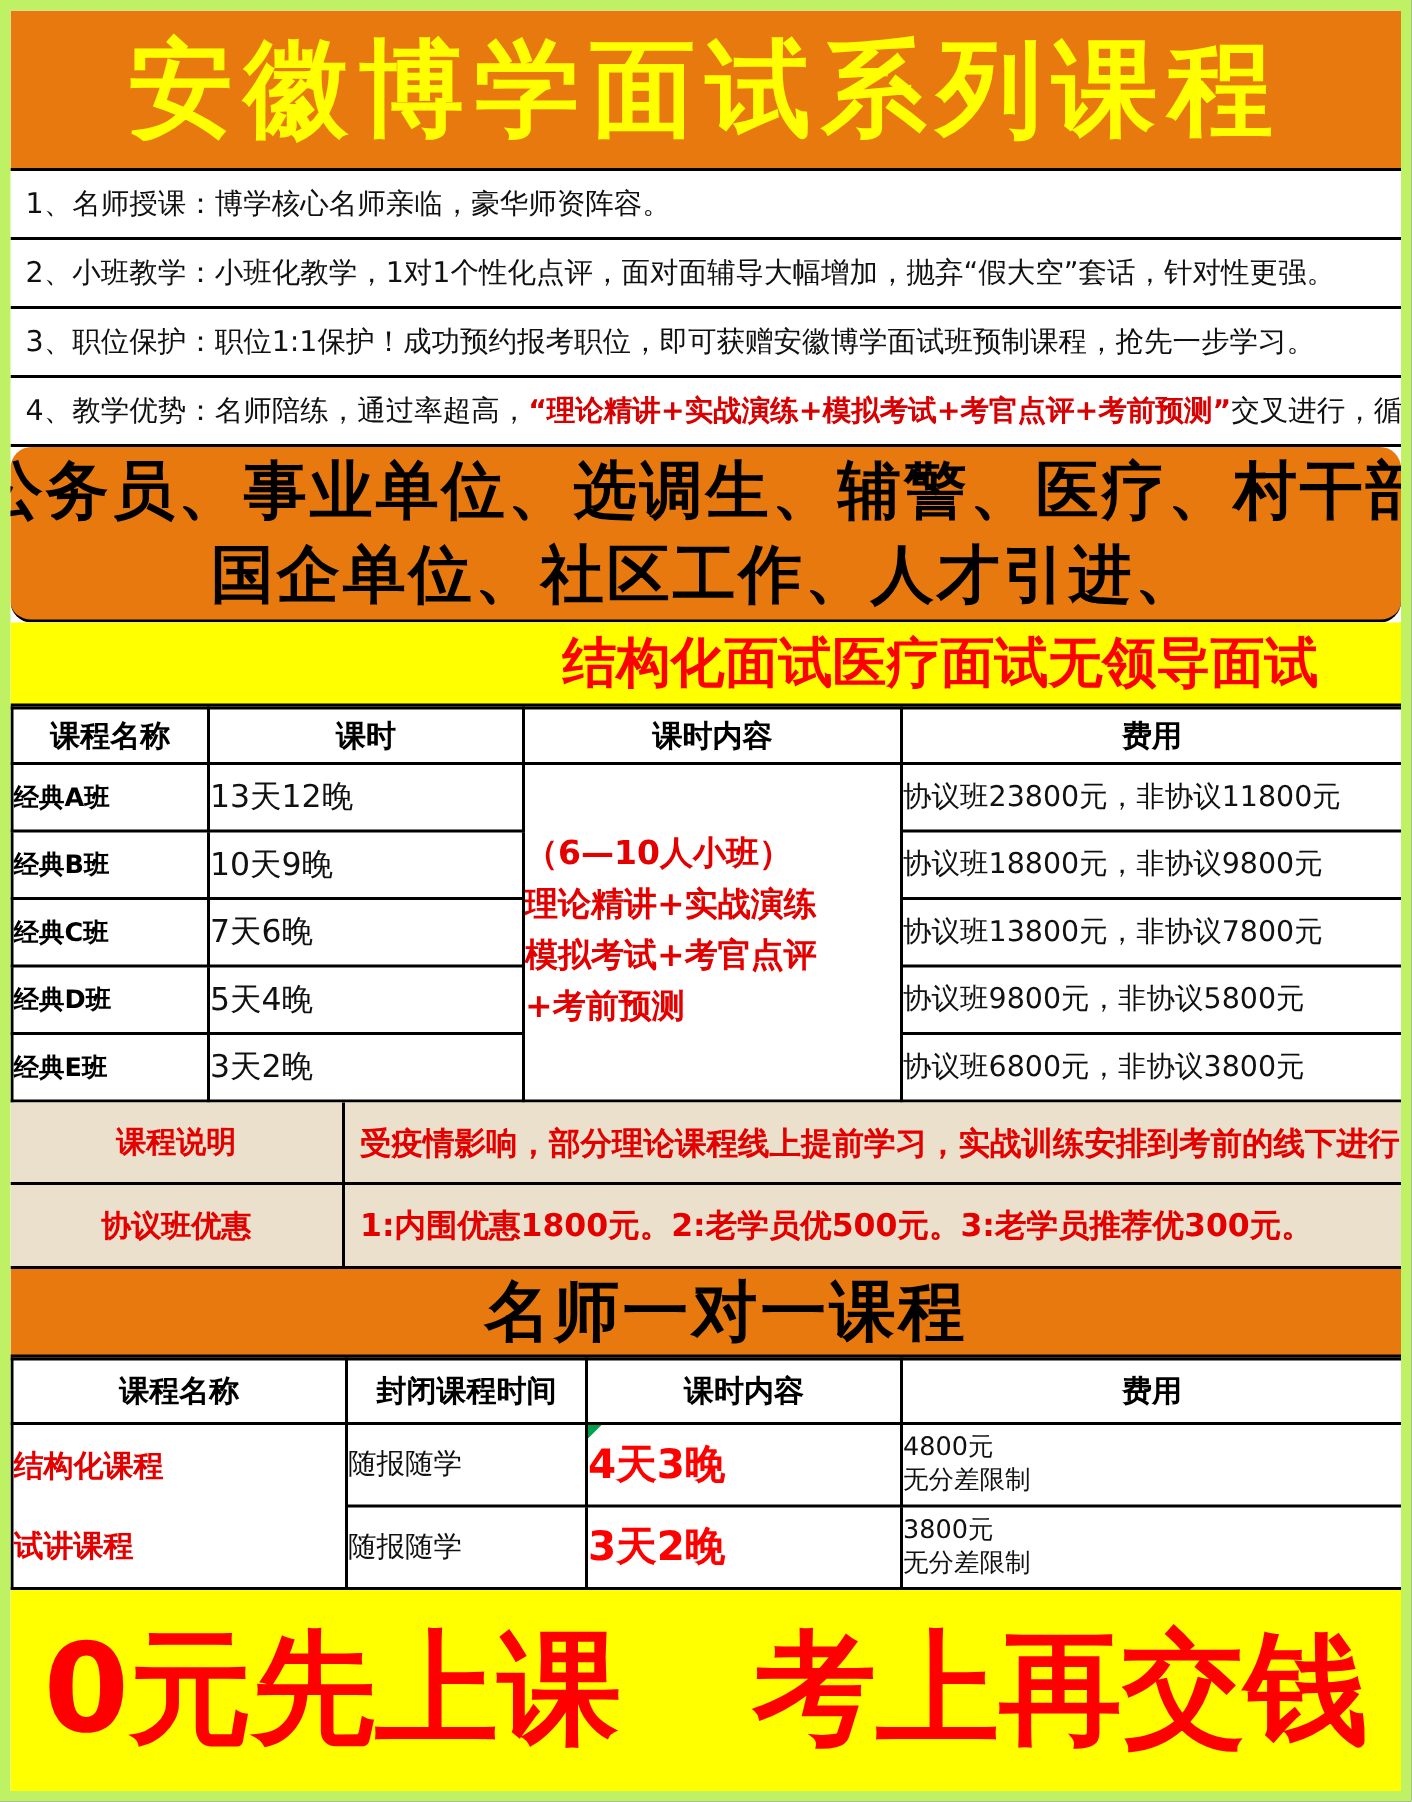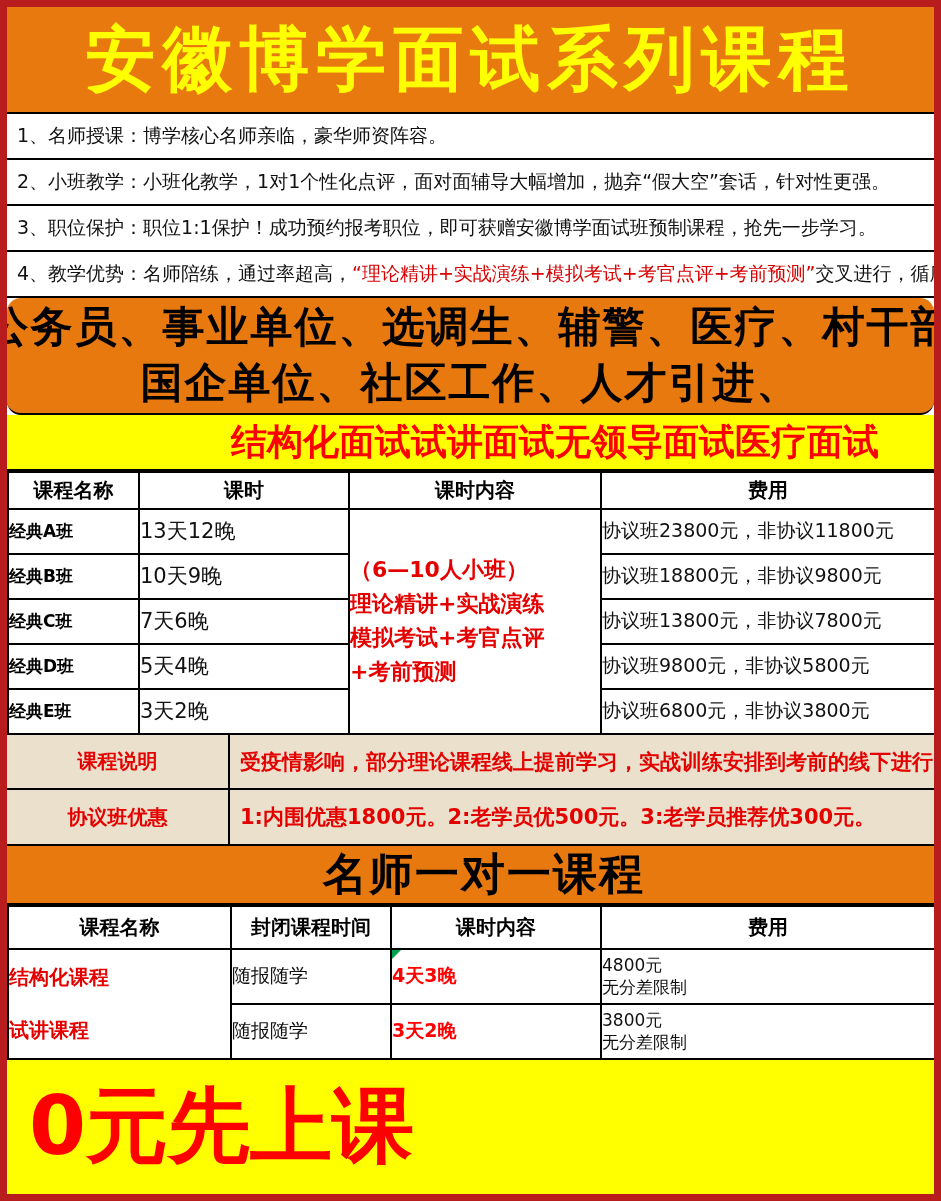--- a/index.html
+++ b/index.html
@@ -1,31 +1,31 @@
 <!DOCTYPE html>
 <html><head>
 <meta charset="utf-8">
 <style>
   * { margin:0; padding:0; box-sizing:border-box; }
   html,body { background:#555; }
   body { font-family:"DejaVu Sans","Liberation Sans",sans-serif; }
-  .poster { width:941px; height:1201px; background:#b91c1c; padding:7px; margin:0 auto; }
+  .poster { width:941px; height:1201px; background:#bef264; padding:7px; margin:0 auto; }
   .inner { width:927px; height:1187px; background:#fff; display:flex; flex-direction:column; overflow:hidden; }
 
   
   .title-banner { height:114px; background:#E8790F; border-bottom:2px solid #000;
     display:flex; align-items:center; justify-content:center; }
   .title-banner .title { font-family:"DejaVu Serif","Liberation Serif",serif;
     font-size:70px; font-weight:bold; color:#FFFF00; letter-spacing:7px; white-space:nowrap; }
 
   
   .features { height:195px; display:flex; flex-direction:column; }
   .feature-row { flex:1; border-bottom:2px solid #000; display:flex; align-items:center;
     padding:0 10px; font-size:19px; color:#111; white-space:nowrap; overflow:hidden; }
-  .feature-row .hl { color:#D80000; font-weight:normal; }
+  .feature-row .hl { color:#D80000; font-weight:bold; }
   .feature-row .hl-big { color:#E50000; font-weight:bold; font-size:26px;
     font-family:"DejaVu Serif","Liberation Serif",serif; letter-spacing:1px; }
 
   
   .audience { height:125px; background:#E8790F; border-bottom:2px solid #000;
     display:flex; flex-direction:column; align-items:center; justify-content:center;border-radius:14px; }
   .audience .aud-line { font-size:42px; font-weight:bold; color:#000; line-height:56px;
     letter-spacing:2px; white-space:nowrap; }
 
   
@@ -53,21 +53,21 @@
 
   
   .section-banner { height:59px; background:#E8790F; border-bottom:2px solid #000;
     display:flex; align-items:center; justify-content:center;padding-left:27px; }
   .section-banner .sb-text { font-size:44px; font-weight:bold; color:#000; letter-spacing:2px; }
   .vip-table th { height:43px; font-size:20px; font-weight:bold; color:#000; }
   .vip-table td { height:55px; }
   .vip-names { display:flex; flex-direction:column; justify-content:space-around; height:106px; }
   .vip-name { font-size:20px; font-weight:bold; color:#E50000; }
   .vip-time { font-size:19px; color:#111; }
-  .vip-duration { font-size:19px; font-weight:bold; color:#FF0000; position:relative; }
+  .vip-duration { font-size:27px; font-weight:bold; color:#FF0000; position:relative; }
   .corner-marker { position:absolute; left:0; top:0; width:0; height:0;
     border-top:9px solid #00A14B; border-right:9px solid transparent; }
   .vip-fee div { font-size:17px; color:#111; line-height:22px; }
 
   
   .footer-banner { flex:1; background:#FFFF00; display:flex; align-items:center;
     justify-content:space-between; padding:12px 22px; }
   .footer-banner span { font-size:82px; font-weight:bold; color:#FF0000; white-space:nowrap; }
 </style>
 </head>
@@ -97,23 +97,22 @@
       </div>
     </div>
 
     <div class="audience">
       <div class="aud-line">公务员、事业单位、选调生、辅警、医疗、村干部</div>
       <div class="aud-line">国企单位、社区工作、人才引进、</div>
     </div>
 
     <div class="types">
       <span class="type-item">结构化面试</span>
-      <span class="type-item">试讲面试</span>
+      <span class="type-item">医疗面试</span>
       <span class="type-item">无领导面试</span>
-      <span class="type-item">医疗面试</span>
     </div>
 
     <table class="course-table">
       <colgroup>
           <col style="width:131px">
           <col style="width:210px">
           <col style="width:252px">
           <col style="width:334px">
         </colgroup>
       <thead>
@@ -213,16 +212,17 @@
           <td class="vip-fee">
             <div>3800元</div>
             <div>无分差限制</div>
           </td>
         </tr>
       </tbody>
     </table>
 
     <div class="footer-banner">
       <span>0元先上课</span>
+      <span>考上再交钱</span>
     </div>
 
   </div>
 </div>
 
 </body></html>

